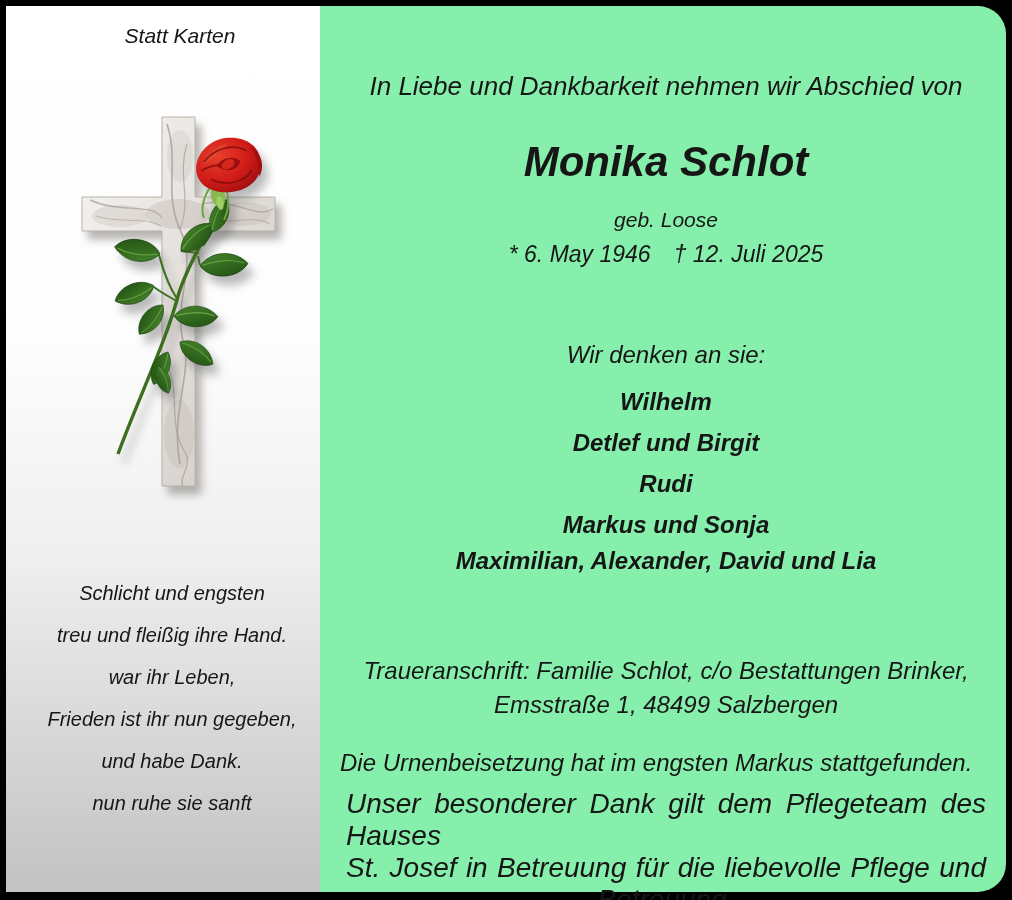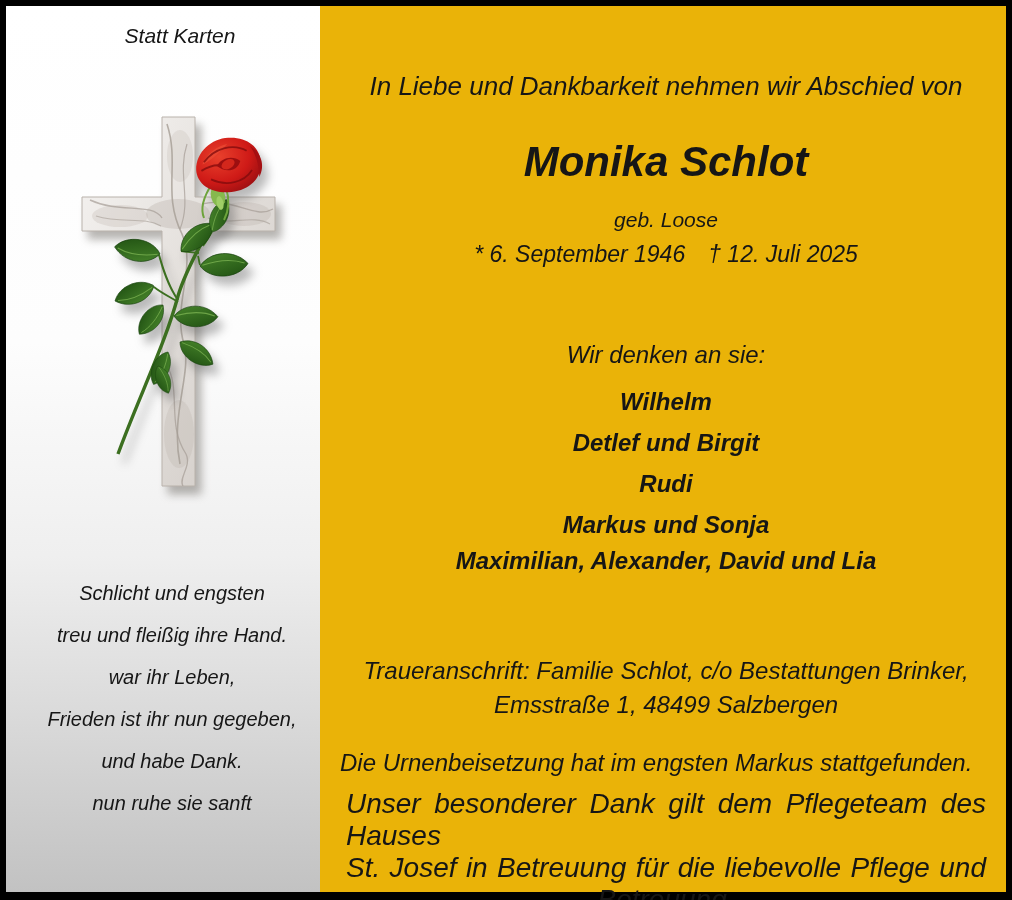--- a/index.html
+++ b/index.html
@@ -1,21 +1,21 @@
 <!DOCTYPE html>
 <html><head>
 <meta charset="utf-8">
 <style>
   html,body { margin:0; padding:0; background:#444; }
   .page {
     position:relative; width:1012px; height:900px; background:#000;
     font-family:"Liberation Sans", sans-serif; font-style:italic; color:#161616;
     overflow:hidden;
   }
-  .sheet { position:absolute; left:6px; top:6px; right:6px; bottom:8px; background:#eab308; }
+  .sheet { position:absolute; left:6px; top:6px; right:6px; bottom:8px; background:#86efac;border-radius:28px; }
 
   
   .side-panel {
     position:absolute; left:0; top:0; width:314px; height:100%;
     background:linear-gradient(180deg,#ffffff 0%,#fdfdfd 38%,#efefef 62%,#dadada 80%,#c2c2c2 100%);
   }
   .statt { position:absolute; left:0; top:16px; width:348px; text-align:center;
            font-size:21px; line-height:28px; }
 
   .cross-art { position:absolute; left:56px; top:98px; }
@@ -149,21 +149,21 @@
         <div>Frieden ist ihr nun gegeben,</div>
         <div>und habe Dank.</div>
         <div>nun ruhe sie sanft</div>
       </div>
     </div>
 
     <div class="main">
       <div class="intro">In Liebe und Dankbarkeit nehmen wir Abschied von</div>
       <div class="dname">Monika Schlot</div>
       <div class="gebn">geb. Loose</div>
-      <div class="dates">* 6. September 1946  † 12. Juli 2025</div>
+      <div class="dates">* 6. May 1946  † 12. Juli 2025</div>
       <div class="remember">Wir denken an sie:</div>
 
       <div class="family">
         <div>Wilhelm</div>
         <div>Detlef und Birgit</div>
         <div>Rudi</div>
         <div>Markus und Sonja</div>
         <div>Maximilian, Alexander, David und Lia</div>
       </div>
 

